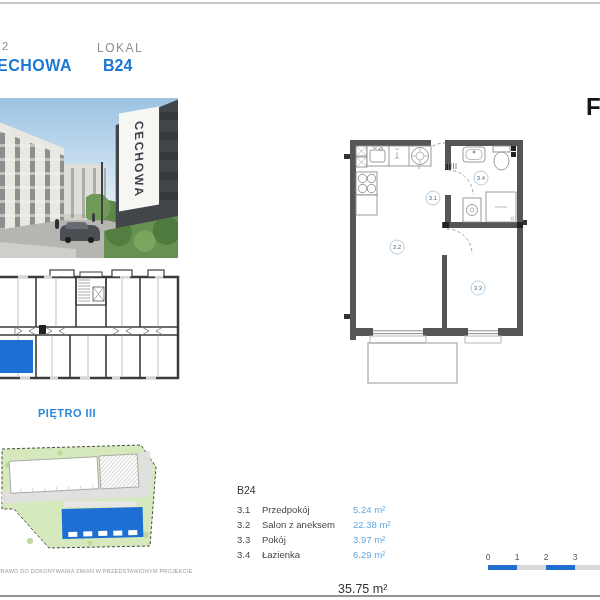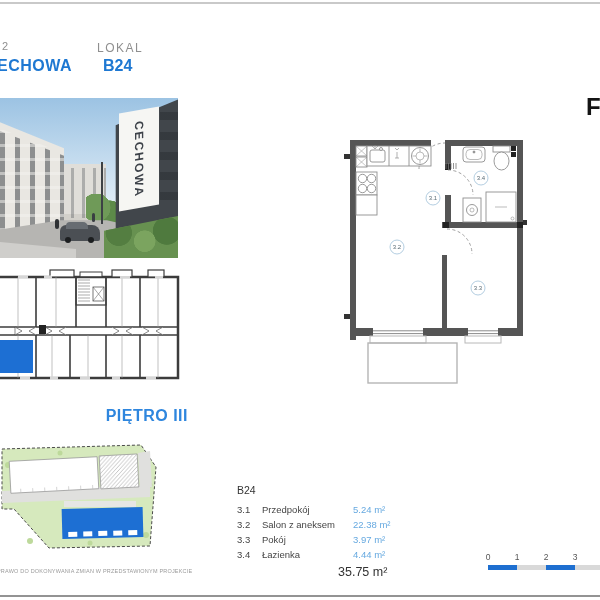--- a/index.html
+++ b/index.html
@@ -57,35 +57,35 @@
                           radial-gradient(circle at 85% 35%,#4f7a3e 0 20%,transparent 21%);}
   .car{left:60px;top:127px;width:40px;height:16px;background:#4b4f54;border-radius:6px 8px 2px 2px;}
   .car-roof{left:66px;top:124px;width:22px;height:7px;background:#676c72;border-radius:4px 5px 0 0;}
   .wheel{width:6px;height:6px;border-radius:50%;background:#1c1e20;top:139px;}
   .w1{left:65px;} .w2{left:88px;}
   .person{width:4px;height:10px;border-radius:2px;background:#2e3134;}
   .p1{left:55px;top:121px;} .p2{left:92px;top:115px;height:9px;width:3px;background:#3a3e42;}
 
   
   .key-plan{position:absolute;left:0;top:262px;}
-  .floor-label{position:absolute;left:38px;top:407px;width:150px;text-align:right;
-               font-size:16px;font-weight:bold;color:#2e86de;letter-spacing:.5px;}
+  .floor-label{position:absolute;left:38px;top:407px;width:150px;text-align:left;
+               font-size:11px;font-weight:bold;color:#2e86de;letter-spacing:.5px;}
   .site-plan{position:absolute;left:0;top:425px;}
   .disclaimer{position:absolute;left:-3px;top:568px;font-size:5.5px;color:#9a9a9a;
               white-space:nowrap;letter-spacing:.2px;}
   .main-plan{position:absolute;left:335px;top:130px;}
 
   
   .legend{position:absolute;left:237px;top:484px;width:168px;font-size:9.5px;color:#454545;}
   .legend-unit{font-size:10.5px;color:#333;margin-bottom:6px;}
   .legend-row{display:flex;height:15px;line-height:15px;}
   .legend-no{width:25px;}
   .legend-name{flex:1;}
   .legend-area{width:52px;color:#66a9e0;}
-  .legend-total{margin-left:101px;margin-top:3px;font-size:12.5px;color:#333;}
+  .legend-total{margin-left:101px;margin-top:20px;font-size:12.5px;color:#333;}
 
   
   .scale-bar{position:absolute;left:486px;top:552px;width:114px;height:22px;}
   .scale-tick{position:absolute;top:0;width:12px;text-align:center;font-size:8.5px;color:#555;}
   .st0{left:-4px;} .st1{left:25px;} .st2{left:54px;} .st3{left:83px;}
   .scale-seg{position:absolute;top:13px;height:4.5px;}
   .sg0{left:2px;width:29px;background:#1e6fd0;}
   .sg1{left:31px;width:29px;background:#d9d9d9;}
   .sg2{left:60px;width:29px;background:#1e6fd0;}
   .sg3{left:89px;width:29px;background:#d9d9d9;}
@@ -304,21 +304,21 @@
       <span class="legend-area">22.38 m²</span>
     </div>
     <div class="legend-row">
       <span class="legend-no">3.3</span>
       <span class="legend-name">Pokój</span>
       <span class="legend-area">3.97 m²</span>
     </div>
     <div class="legend-row">
       <span class="legend-no">3.4</span>
       <span class="legend-name">Łazienka</span>
-      <span class="legend-area">4.44 m²</span>
+      <span class="legend-area">6.29 m²</span>
     </div>
     <div class="legend-total">35.75 m²</div>
   </div>
 
   <div class="scale-bar">
     <span class="scale-tick st0">0</span>
     <span class="scale-tick st1">1</span>
     <span class="scale-tick st2">2</span>
     <span class="scale-tick st3">3</span>
     <div class="scale-seg sg0"></div>

